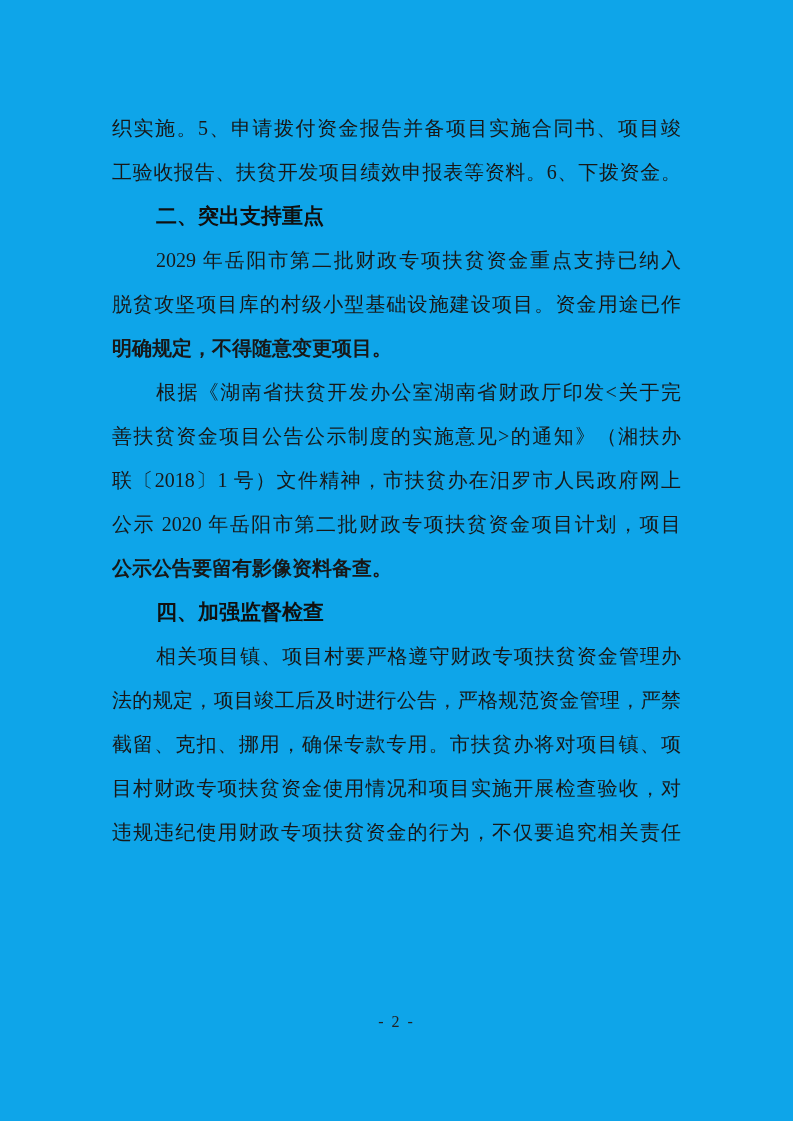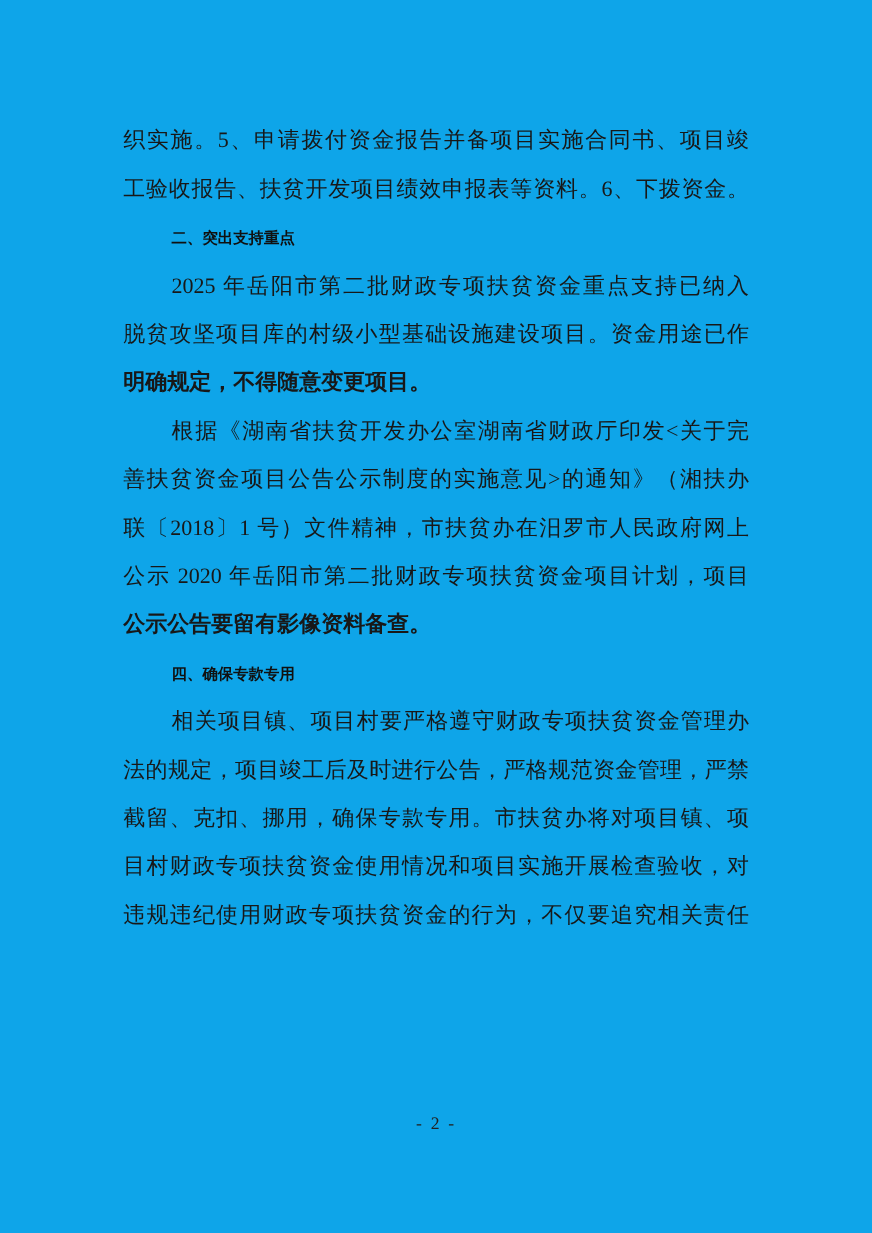--- a/index.html
+++ b/index.html
@@ -35,21 +35,21 @@
     padding-left: 44px;
   }
   .line.end {
     text-align: center;
     text-align-last: left;
     font-weight: bold;
   }
   .line.heading {
     font-family: "Liberation Sans", "DejaVu Sans", sans-serif;
     font-weight: 700;
-    font-size: 14px;
+    font-size: 21px;
     padding-left: 44px;
     text-align: left;
     text-align-last: left;
     color: #101010;
   }
   .footer {
     position: absolute;
     left: 0;
     right: 0;
     top: 1008px;
@@ -64,31 +64,31 @@
 </head>
 <body>
 
 <div class="page">
   <div class="content">
 
     <div class="line">织实施。5、申请拨付资金报告并备项目实施合同书、项目竣</div>
     <div class="line">工验收报告、扶贫开发项目绩效申报表等资料。6、下拨资金。</div>
 
     <div class="line heading">二、突出支持重点</div>
-    <div class="line first">2025 年岳阳市第二批财政专项扶贫资金重点支持已纳入</div>
+    <div class="line first">2029 年岳阳市第二批财政专项扶贫资金重点支持已纳入</div>
     <div class="line">脱贫攻坚项目库的村级小型基础设施建设项目。资金用途已作</div>
     <div class="line end">明确规定，不得随意变更项目。</div>
 
     <div class="line first">根据《湖南省扶贫开发办公室湖南省财政厅印发&lt;关于完</div>
     <div class="line">善扶贫资金项目公告公示制度的实施意见&gt;的通知》（湘扶办</div>
     <div class="line">联〔2018〕1 号）文件精神，市扶贫办在汨罗市人民政府网上</div>
     <div class="line">公示 2020 年岳阳市第二批财政专项扶贫资金项目计划，项目</div>
     <div class="line end">公示公告要留有影像资料备查。</div>
 
-    <div class="line heading">四、确保专款专用</div>
+    <div class="line heading">四、加强监督检查</div>
     <div class="line first">相关项目镇、项目村要严格遵守财政专项扶贫资金管理办</div>
     <div class="line">法的规定，项目竣工后及时进行公告，严格规范资金管理，严禁</div>
     <div class="line">截留、克扣、挪用，确保专款专用。市扶贫办将对项目镇、项</div>
     <div class="line">目村财政专项扶贫资金使用情况和项目实施开展检查验收，对</div>
     <div class="line">违规违纪使用财政专项扶贫资金的行为，不仅要追究相关责任</div>
 
   </div>
 
   <div class="footer">- 2 -</div>
 </div>

